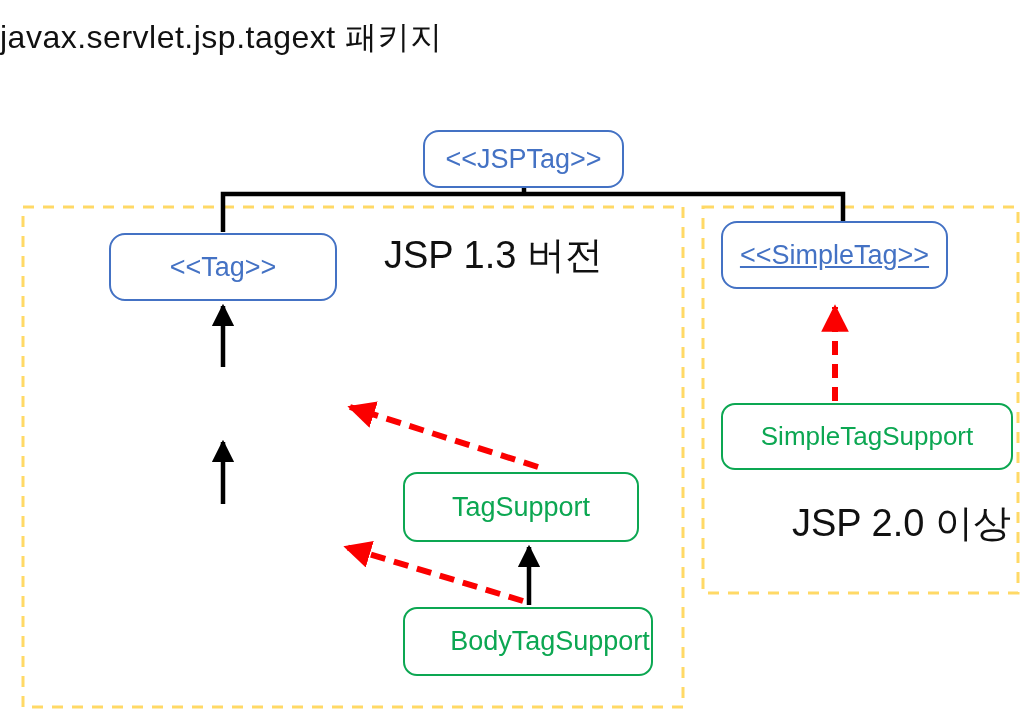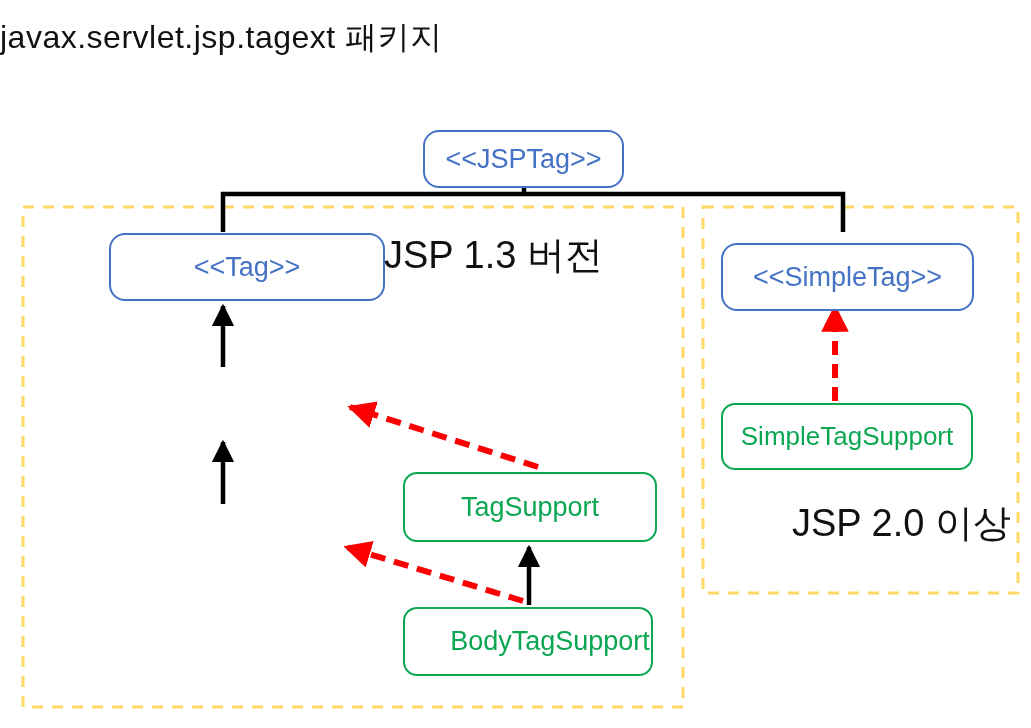--- a/index.html
+++ b/index.html
@@ -16,27 +16,27 @@
     letter-spacing:0.5px;
   }
   .edges-layer{position:absolute;left:0;top:0;width:1031px;height:728px;}
   .node{
     position:absolute;display:flex;align-items:center;justify-content:center;
     background:#ffffff;box-sizing:border-box;font-size:27px;white-space:nowrap;
   }
   .node.iface{border:2.5px solid #4472C4;border-radius:16px;color:#4472C4;}
   .node.cls{border:2.5px solid #0CA752;border-radius:14px;color:#0CA752;}
   .n-jsptag{left:423px;top:92px;width:201px;height:58px;margin-top:38px;}
-  .n-tag{left:109px;top:233px;width:276px;height:68px;}
+  .n-tag{left:109px;top:233px;width:228px;height:68px;}
   .n-iterationtag{left:109px;top:368px;width:229px;height:70px;font-size:26px;}
   .n-bodytag{left:108px;top:505px;width:229px;height:70px;}
-  .n-simpletag{left:721px;top:243px;width:253px;height:68px;}
-  .n-tagsupport{left:403px;top:472px;width:254px;height:70px;}
+  .n-simpletag{left:721px;top:221px;width:227px;height:68px;text-decoration:underline;}
+  .n-tagsupport{left:403px;top:472px;width:236px;height:70px;}
   .n-bodytagsupport{left:403px;top:607px;width:250px;height:69px;padding-left:44px;}
-  .n-simpletagsupport{left:721px;top:403px;width:252px;height:67px;font-size:26px;}
+  .n-simpletagsupport{left:721px;top:403px;width:292px;height:67px;font-size:26px;}
   .group-label{
     position:absolute;font-size:38px;color:#111111;white-space:nowrap;
   }
   .gl-jsp12{left:384px;top:230px;}
   .gl-jsp20{left:768px;top:498px;margin-left:24px;}
 </style>
 </head>
 <body>
 
 <div class="canvas">

